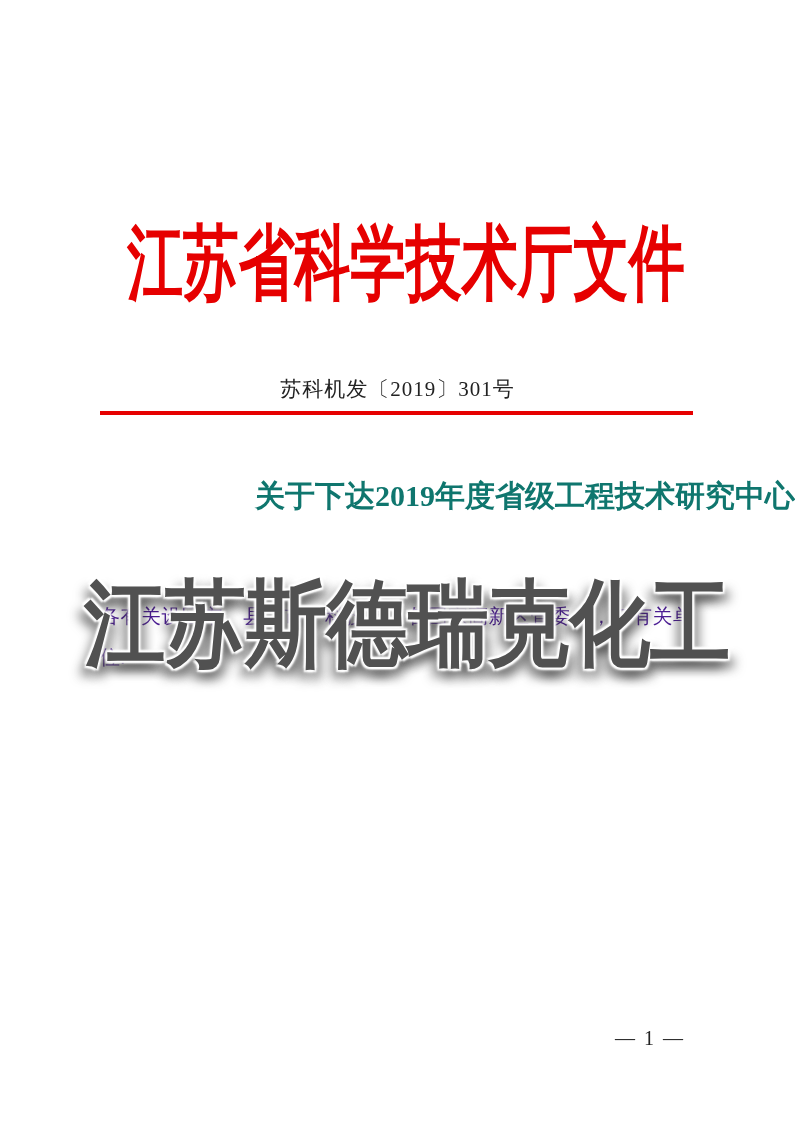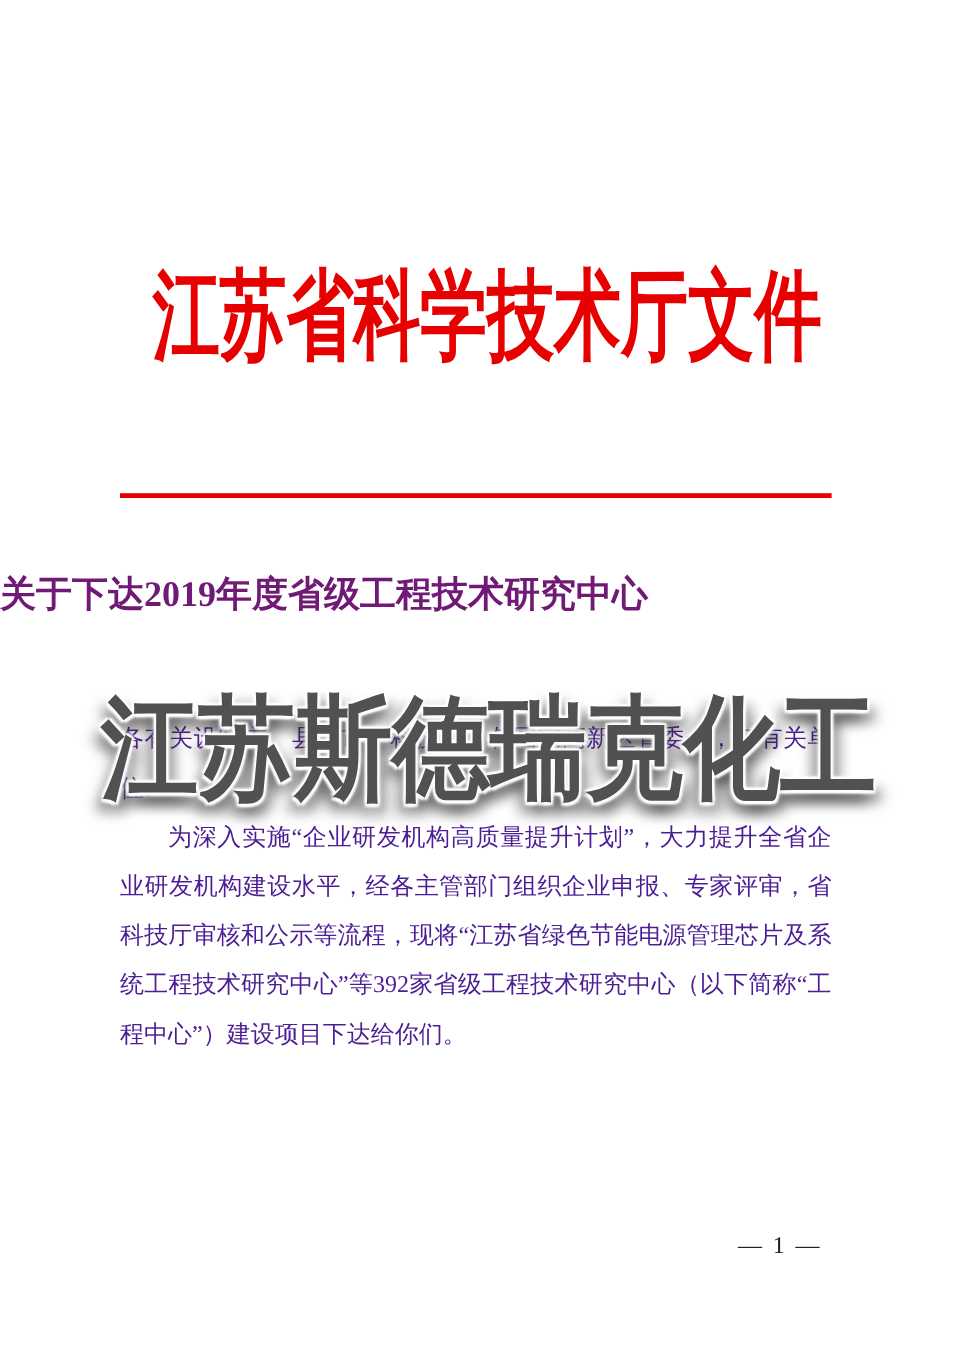--- a/index.html
+++ b/index.html
@@ -45,25 +45,25 @@
     left: 100px;
     width: 593px;
     height: 4px;
     background: #e60000;
   }
   .doc-title {
     position: absolute;
     top: 473px;
     left: 0;
     width: 795px;
-    text-align: left;
+    text-align: right;
     font-weight: bold;
     font-size: 30px;
     line-height: 45px;
-    color: #701a75;
+    color: #0f766e;
   }
   .body-text {
     position: absolute;
     top: 596px;
     left: 100px;
     width: 593px;
     font-size: 20px;
     line-height: 41px;
     text-align: justify;
     color: #4c1d95;
@@ -102,29 +102,29 @@
     white-space: nowrap;
   }
 </style>
 </head>
 <body>
 
 <div class="page">
 
   <div class="header-title">江苏省科学技术厅文件</div>
 
+  <div class="doc-number">苏科机发〔2019〕301号</div>
 
   <div class="red-rule"></div>
 
   <div class="doc-title">
     <div>关于下达2019年度省级工程技术研究中心</div>
   </div>
 
   <div class="body-text">
     <div>各有关设区市、县（市）科技局，各国家高新区管委会，各有关单位:</div>
-    <p>为深入实施“企业研发机构高质量提升计划”，大力提升全省企业研发机构建设水平，经各主管部门组织企业申报、专家评审，省科技厅审核和公示等流程，现将“江苏省绿色节能电源管理芯片及系统工程技术研究中心”等392家省级工程技术研究中心（以下简称“工程中心”）建设项目下达给你们。</p>
   </div>
 
   <div class="watermark">江苏斯德瑞克化工</div>
 
   <div class="page-number">— 1 —</div>
 
 </div>
 
 </body></html>

